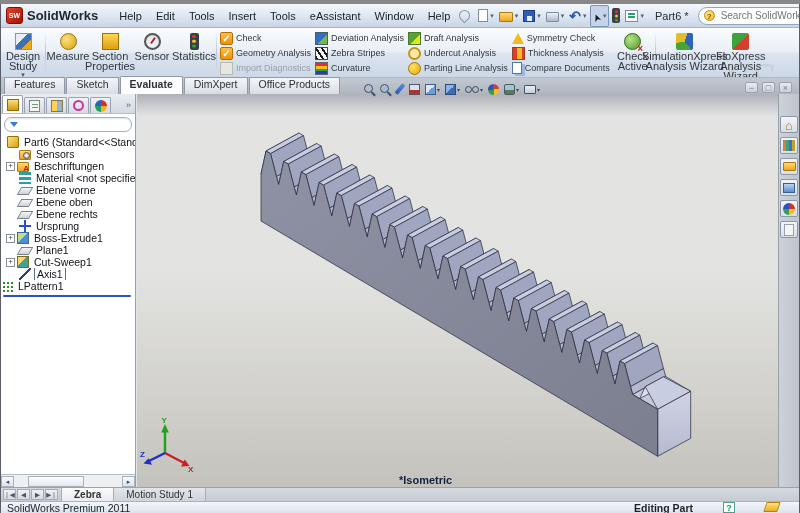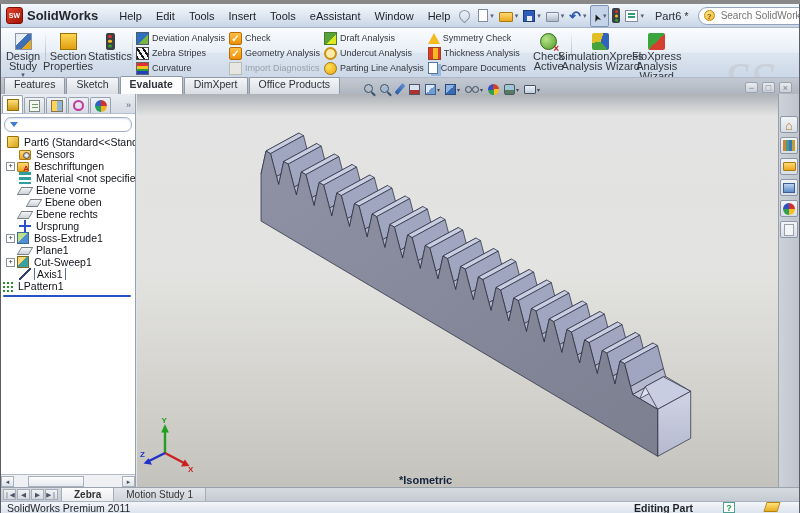--- a/index.html
+++ b/index.html
@@ -263,56 +263,64 @@
 
   <div class="ribbon">
     <div class="rbtn-lg" id="rib-ds">
         <span class="ric ic-design-study"></span>
         <div class="rlbl">Design Study</div>
         <div class="rdrop">▾</div>
       </div>
     <div class="rsep"></div>
     <div id="rib-large" style="display:flex;z-index:1">
         <div class="rbtn-lg">
+          <span class="ric ic-measure"></span>
+          <div class="rlbl">Measure</div>
+        </div>
+        <div class="rbtn-lg">
           <span class="ric ic-section-properties"></span>
           <div class="rlbl">Section Properties</div>
+        </div>
+        <div class="rbtn-lg">
+          <span class="ric ic-sensor"></span>
+          <div class="rlbl">Sensor</div>
         </div>
         <div class="rbtn-lg">
           <span class="ric ic-statistics"></span>
           <div class="rlbl">Statistics</div>
         </div>
       </div>
     <div class="rsep"></div>
     <div id="rib-cols">
         <div class="rcol">
           <div class="rrow">
-            <span class="ric-s ic-deviation-analysis"></span>
-            <span class="rslbl">Deviation Analysis</span>
-          </div>
-          <div class="rrow">
-            <span class="ric-s ic-zebra-stripes"></span>
-            <span class="rslbl">Zebra Stripes</span>
-          </div>
-          <div class="rrow">
-            <span class="ric-s ic-curvature"></span>
-            <span class="rslbl">Curvature</span>
-          </div>
-        </div>
-        <div class="rcol">
-          <div class="rrow">
             <span class="ric-s ic-check"></span>
             <span class="rslbl">Check</span>
           </div>
           <div class="rrow">
             <span class="ric-s ic-geometry-analysis"></span>
             <span class="rslbl">Geometry Analysis</span>
           </div>
           <div class="rrow disabled">
             <span class="ric-s ic-import-diagnostics"></span>
             <span class="rslbl">Import Diagnostics</span>
+          </div>
+        </div>
+        <div class="rcol">
+          <div class="rrow">
+            <span class="ric-s ic-deviation-analysis"></span>
+            <span class="rslbl">Deviation Analysis</span>
+          </div>
+          <div class="rrow">
+            <span class="ric-s ic-zebra-stripes"></span>
+            <span class="rslbl">Zebra Stripes</span>
+          </div>
+          <div class="rrow">
+            <span class="ric-s ic-curvature"></span>
+            <span class="rslbl">Curvature</span>
           </div>
         </div>
         <div class="rcol">
           <div class="rrow">
             <span class="ric-s ic-draft-analysis"></span>
             <span class="rslbl">Draft Analysis</span>
           </div>
           <div class="rrow">
             <span class="ric-s ic-undercut-analysis"></span>
             <span class="rslbl">Undercut Analysis</span>
@@ -450,21 +458,21 @@
             <span class="tlabel">Beschriftungen</span>
           </div>
           <div class="trow" style="padding-left: 18px;">
             <span class="ti ti-material"></span>
             <span class="tlabel">Material &lt;not specified&gt;</span>
           </div>
           <div class="trow" style="padding-left: 18px;">
             <span class="ti ti-plane"></span>
             <span class="tlabel">Ebene vorne</span>
           </div>
-          <div class="trow" style="padding-left: 27px;">
+          <div class="trow" style="padding-left: 18px;">
             <span class="ti ti-plane"></span>
             <span class="tlabel">Ebene oben</span>
           </div>
           <div class="trow" style="padding-left: 18px;">
             <span class="ti ti-plane"></span>
             <span class="tlabel">Ebene rechts</span>
           </div>
           <div class="trow" style="padding-left: 18px;">
             <span class="ti ti-origin"></span>
             <span class="tlabel">Ursprung</span>

